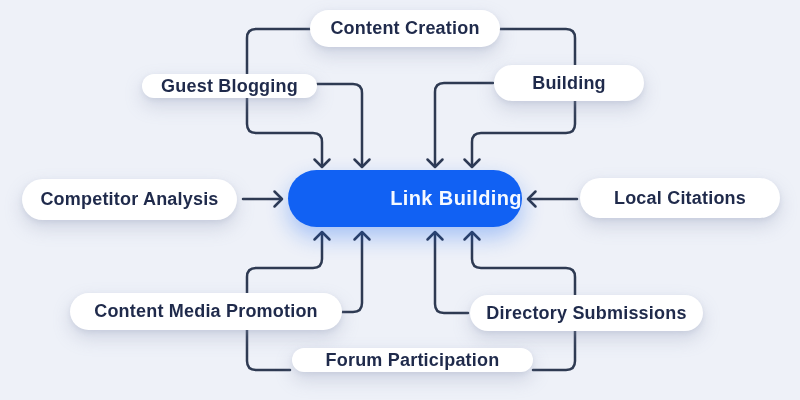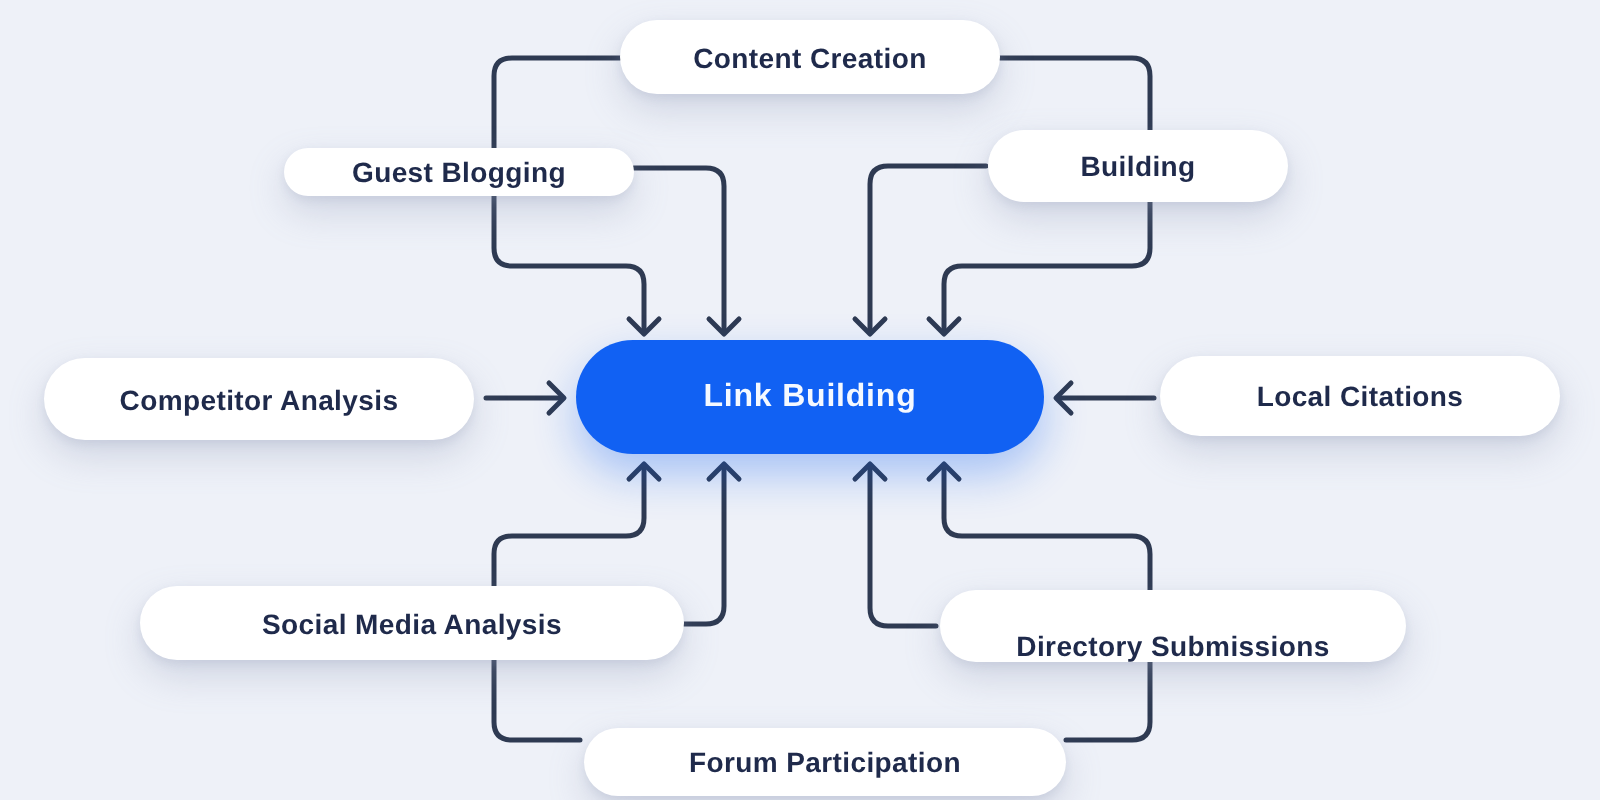--- a/index.html
+++ b/index.html
@@ -12,43 +12,43 @@
   }
   .connectors{
     position:absolute;left:0;top:0;width:800px;height:400px;z-index:1;
   }
   .pill{
     position:absolute;z-index:2;
     display:flex;align-items:center;justify-content:center;
     background:#ffffff;
     border-radius:999px;
     color:#1f2a4b;
-    font-size:14px;font-weight:700;letter-spacing:.2px;
+    font-size:18px;font-weight:700;letter-spacing:.2px;
     box-shadow:0 8px 18px rgba(140,150,180,.30), 0 2px 5px rgba(140,150,180,.18);
     white-space:nowrap;
   }
   .center-pill{
     position:absolute;z-index:2;
-    display:flex;align-items:center;justify-content:center;
+    display:flex;align-items:center;justify-content:flex-end;
     background:#1161f3;
     border-radius:999px;
     color:#f5f9ff;
-    font-size:16px;font-weight:700;letter-spacing:.4px;
+    font-size:20px;font-weight:700;letter-spacing:.4px;
     box-shadow:0 10px 22px rgba(17,97,243,.32);
     white-space:nowrap;
   }
   
   .n-content-creation      {left:310px;top:10px; width:190px;height:37px;}
   .n-guest-blogging        {left:142px;top:74px; width:175px;height:24px;}
   .n-outreach              {left:494px;top:65px; width:150px;height:36px;}
   .n-competitor-analysis   {left:22px; top:179px;width:215px;height:41px;}
   .n-local-citations       {left:580px;top:178px;width:200px;height:40px;}
   .n-social-media-promotion{left:70px; top:293px;width:272px;height:37px;}
-  .n-directory-submissions {left:470px;top:295px;width:233px;height:36px;align-items:flex-end;}
-  .n-forum-participation   {left:292px;top:364px;width:241px;height:34px;}
+  .n-directory-submissions {left:470px;top:295px;width:233px;height:36px;}
+  .n-forum-participation   {left:292px;top:348px;width:241px;height:24px;}
   .n-link-building         {left:288px;top:170px;width:234px;height:57px;}
 </style>
 </head>
 <body>
 
 <div class="canvas">
 
   <svg class="connectors" viewBox="0 0 800 400" xmlns="http://www.w3.org/2000/svg">
     <g stroke="#2e3a52" stroke-width="2.5" fill="none" stroke-linecap="round" stroke-linejoin="round">
 
@@ -94,21 +94,21 @@
 
   <div class="pill n-local-citations">
     <span>Local Citations</span>
   </div>
 
   <div class="pill n-competitor-analysis">
     <span>Competitor Analysis</span>
   </div>
 
   <div class="pill n-social-media-promotion">
-    <span>Social Media Analysis</span>
+    <span>Content Media Promotion</span>
   </div>
 
   <div class="pill n-directory-submissions">
     <span>Directory Submissions</span>
   </div>
 
   <div class="pill n-forum-participation">
     <span>Forum Participation</span>
   </div>
 

